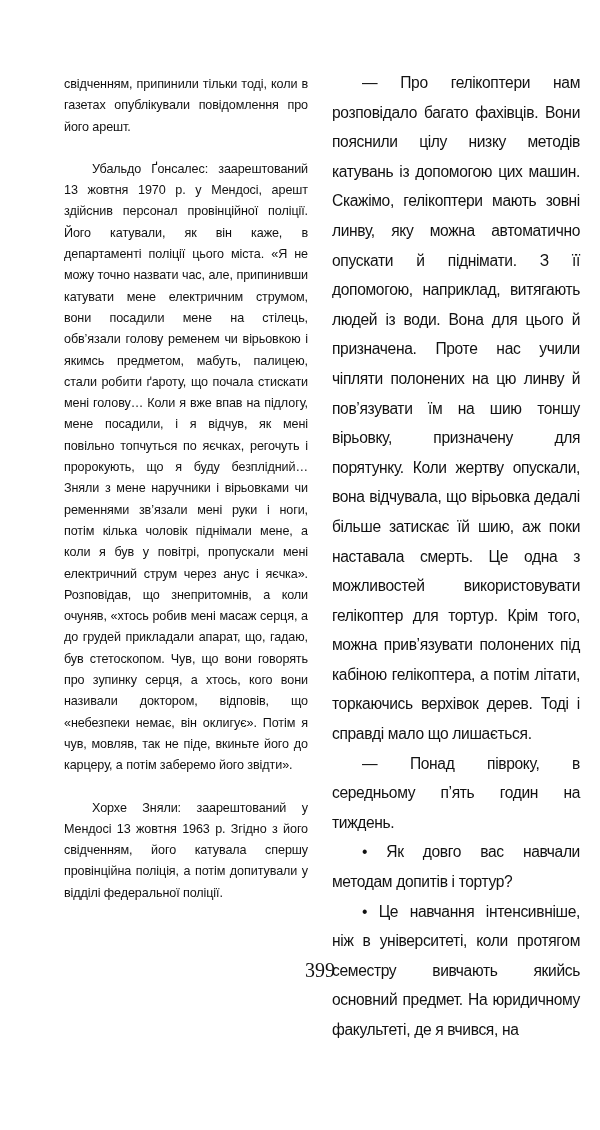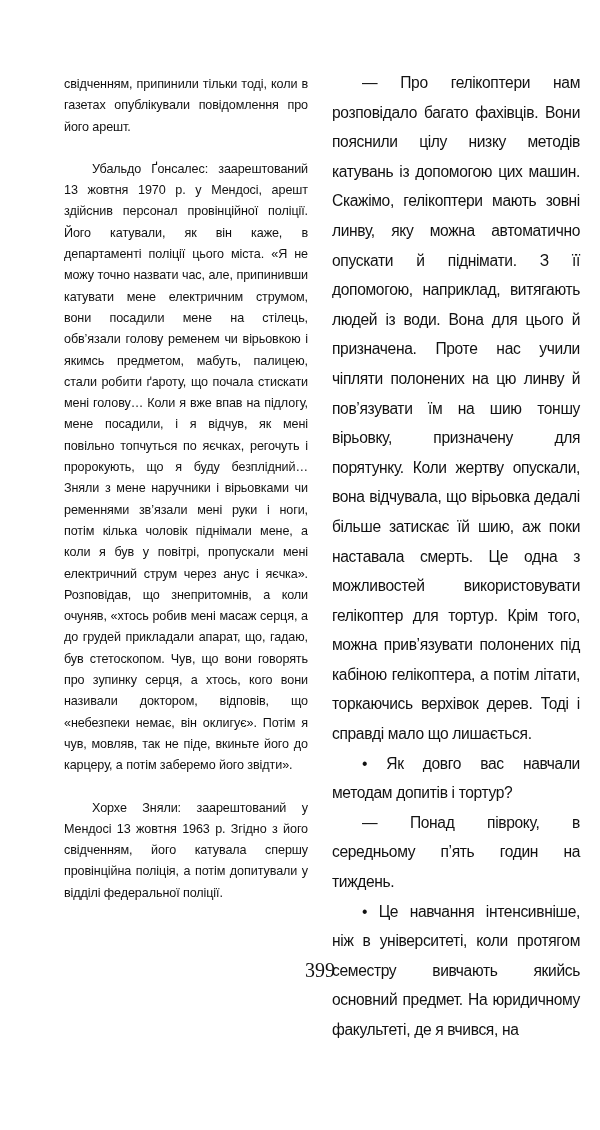--- a/index.html
+++ b/index.html
@@ -78,20 +78,20 @@
   <div class="col-left">
     <p>свідченням, припинили тільки тоді, коли в газетах опублікували повідомлення про його арешт.</p>
     <div class="gap"></div>
     <p class="indent"><span class="speaker">Убальдо Ґонсалес:</span><span> заарештований 13 жовтня 1970 р. у Мендосі, арешт здійснив персонал провінційної поліції. Його катували, як він каже, в департаменті поліції цього міста. «Я не можу точно назвати час, але, припинивши катувати мене електричним струмом, вони посадили мене на стілець, обв’язали голову ременем чи вірьовкою і якимсь предметом, мабуть, палицею, стали робити ґароту, що почала стискати мені голову… Коли я вже впав на підлогу, мене посадили, і я відчув, як мені повільно топчуться по яєчках, регочуть і пророкують, що я буду безплідний… Зняли з мене наручники і вірьовками чи ременнями зв’язали мені руки і ноги, потім кілька чоловік піднімали мене, а коли я був у повітрі, пропускали мені електричний струм через анус і яєчка». Розповідав, що знепритомнів, а коли очуняв, «хтось робив мені масаж серця, а до грудей прикладали апарат, що, гадаю, був стетоскопом. Чув, що вони говорять про зупинку серця, а хтось, кого вони називали доктором, відповів, що «небезпеки немає, він оклигує». Потім я чув, мовляв, так не піде, вкиньте його до карцеру, а потім заберемо його звідти».</span></p>
     <div class="gap"></div>
     <p class="indent"><span class="speaker">Хорхе Зняли:</span><span> заарештований у Мендосі 13 жовтня 1963 р. Згідно з його свідченням, його катувала спершу провінційна поліція, а потім допитували у відділі федеральної поліції.</span></p>
   </div>
 
   <div class="col-right">
     <p class="indent">— Про гелікоптери нам розповідало багато фахівців. Вони пояснили цілу низку методів катувань із допомогою цих машин. Скажімо, гелікоптери мають зовні линву, яку можна автоматично опускати й піднімати. З її допомогою, наприклад, витягають людей із води. Вона для цього й призначена. Проте нас учили чіпляти полонених на цю линву й пов’язувати їм на шию тоншу вірьовку, призначену для порятунку. Коли жертву опускали, вона відчувала, що вірьовка дедалі більше затискає їй шию, аж поки наставала смерть. Це одна з можливостей використовувати гелікоптер для тортур. Крім того, можна прив’язувати полонених під кабіною гелікоптера, а потім літати, торкаючись верхівок дерев. Тоді і справді мало що лишається.</p>
+    <p class="indent">— Понад півроку, в середньому п’ять годин на тиждень.</p>
     <p class="indent">• Як довго вас навчали методам допитів і тортур?</p>
-    <p class="indent">— Понад півроку, в середньому п’ять годин на тиждень.</p>
     <p class="indent">• Це навчання інтенсивніше, ніж в університеті, коли протягом семестру вивчають якийсь основний предмет. На юридичному факультеті, де я вчився, на</p>
   </div>
 
   <div class="page-number">399</div>
 
 </div>
 
 </body></html>

